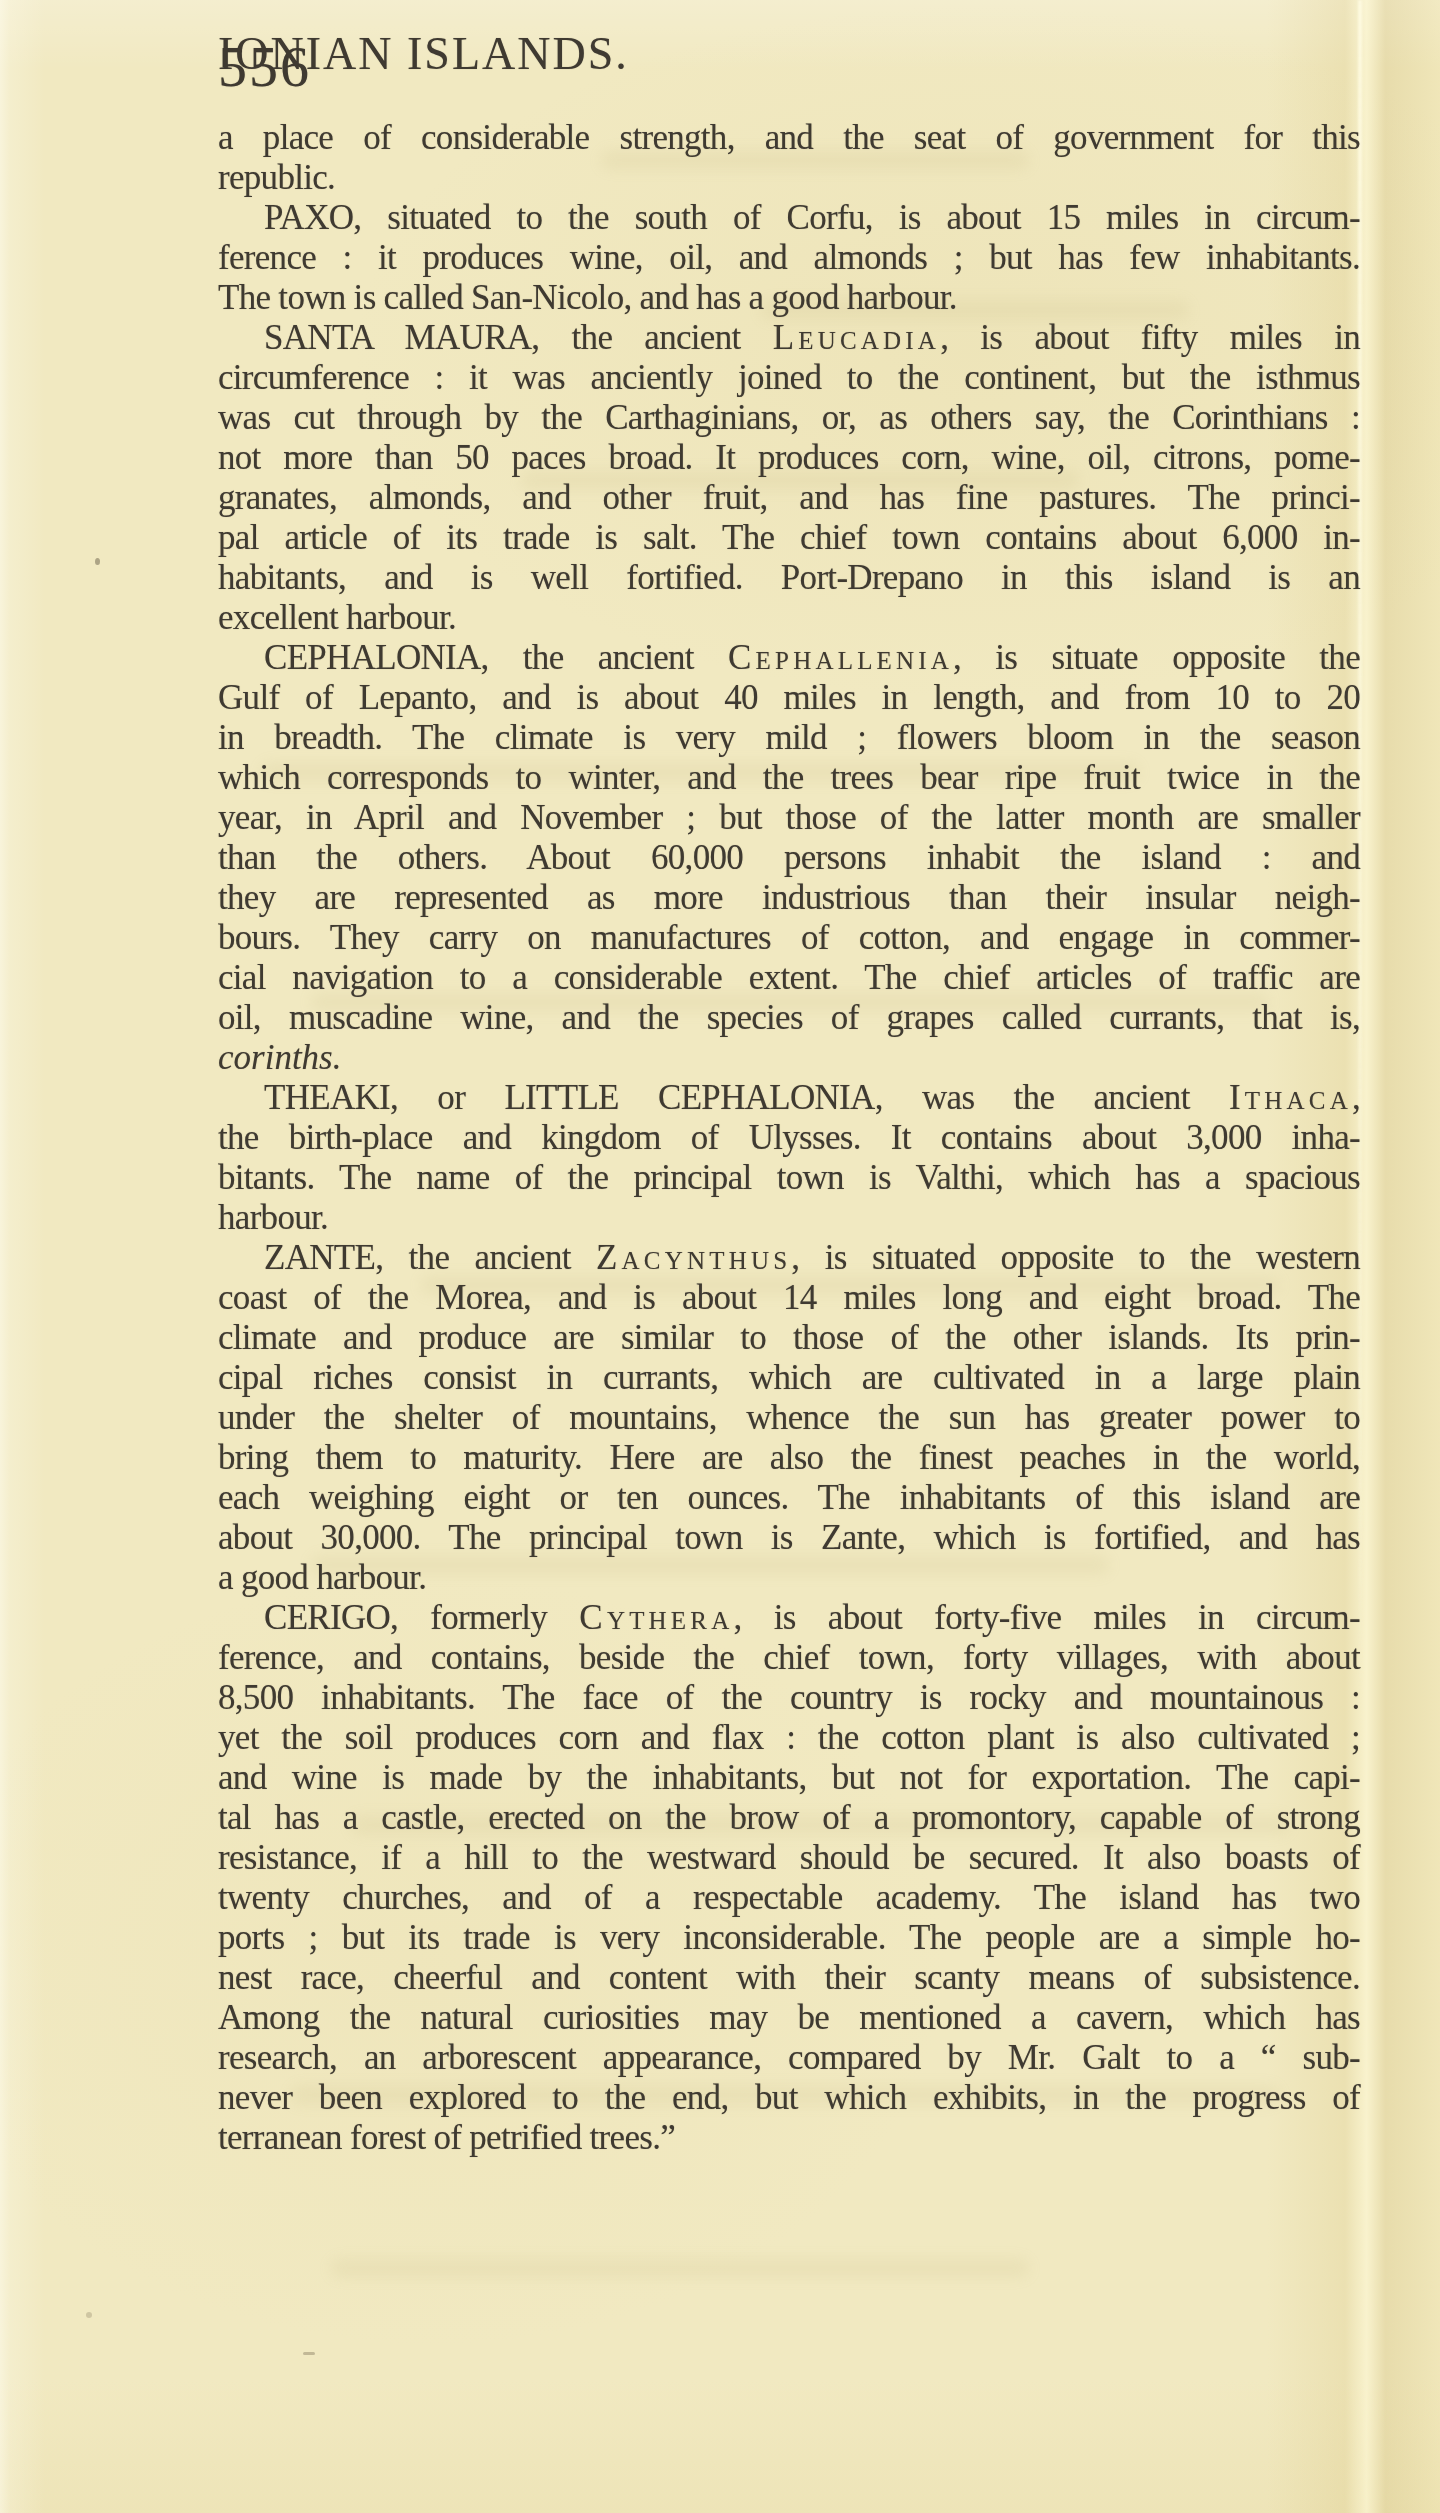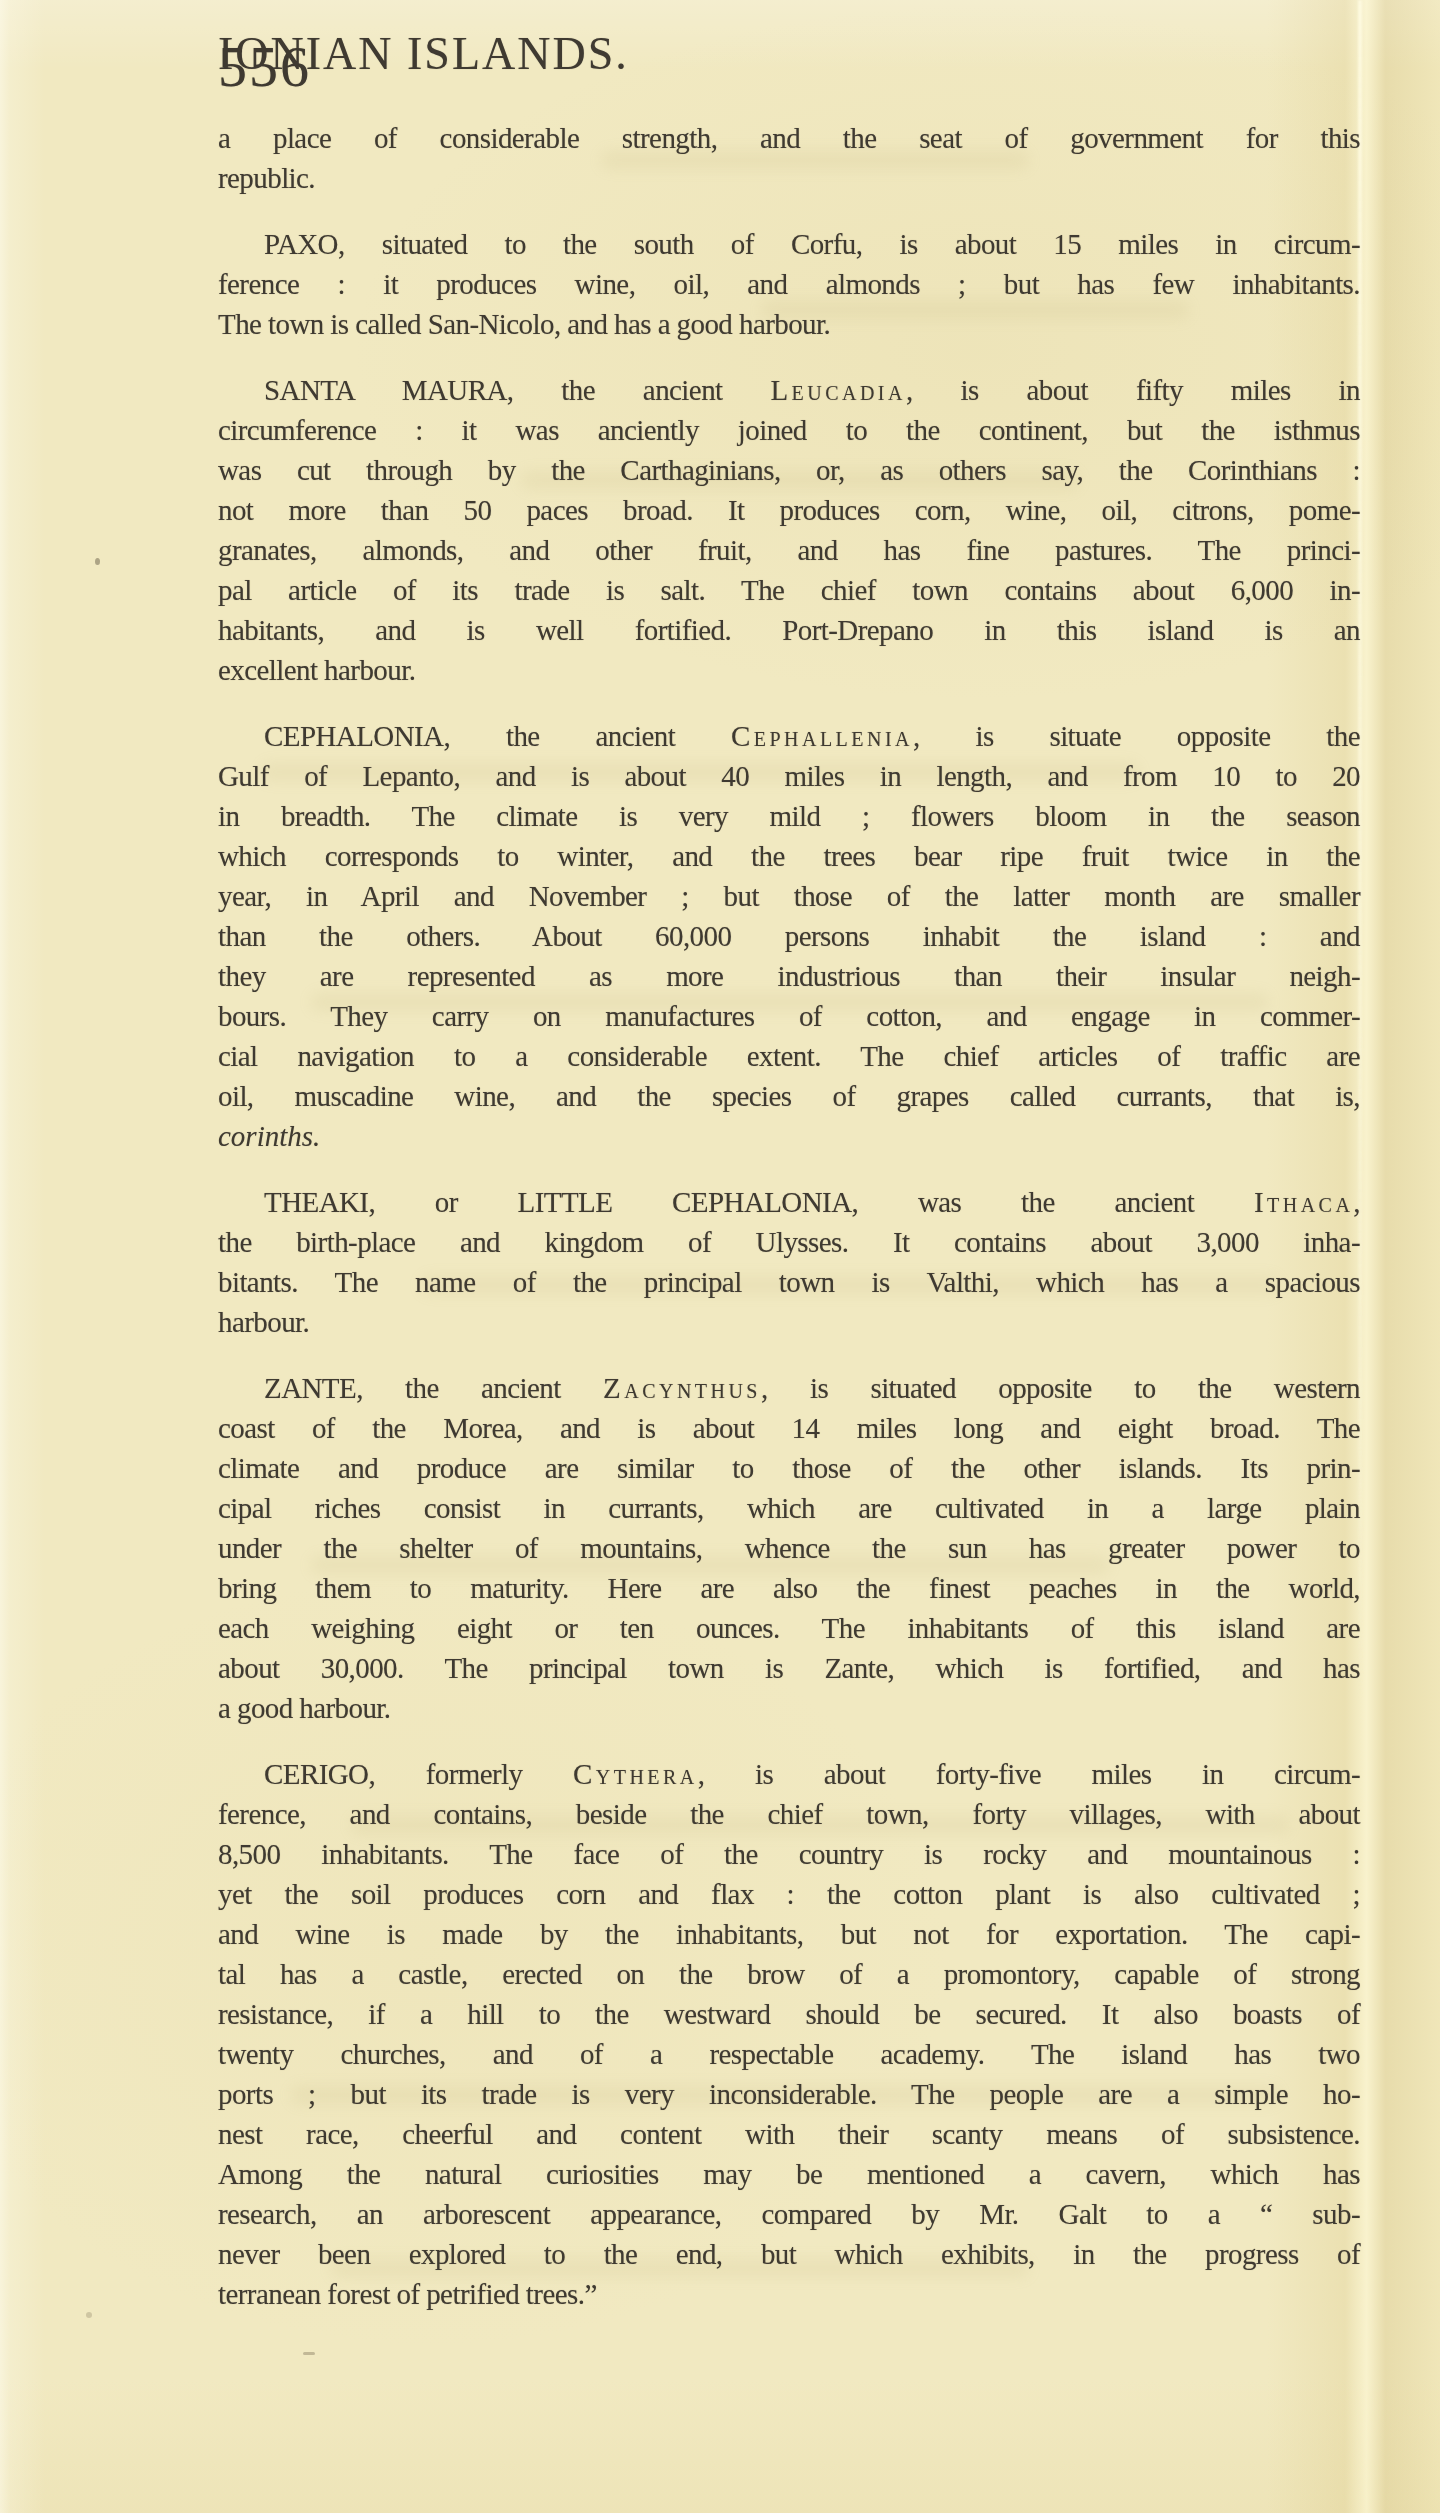--- a/index.html
+++ b/index.html
@@ -23,23 +23,23 @@
     font-size:58px; letter-spacing:2px;
   }
   .running-head{
     position:absolute; left:218px; top:27px; width:1200px;
     font-size:46px; letter-spacing:2px;
   }
   .text-block{
     position:absolute; left:218px; top:118px; width:1142px;
   }
   .para{ margin:0; }
-  .para + .para{ margin-top:26px; }
+  .para + .para{ }
   .line{
-    font-size:29px; line-height:40px; letter-spacing:-0.02em;
+    font-size:35px; line-height:40px; letter-spacing:-0.02em;
     text-align:justify; text-align-last:justify; text-justify:inter-word;
     white-space:normal;
   }
   .line.end{ text-align-last:left; }
   .line.indent{ text-indent:46px; }
   .sc{ font-variant:small-caps; letter-spacing:.12em; }
   em{ font-style:italic; letter-spacing:0; }
   .fold-line{
     position:absolute; left:1358px; top:0; width:4px; height:1700px;
     background:linear-gradient(180deg, rgba(255,252,228,.8), rgba(255,252,228,.25) 85%, rgba(255,252,228,0));

